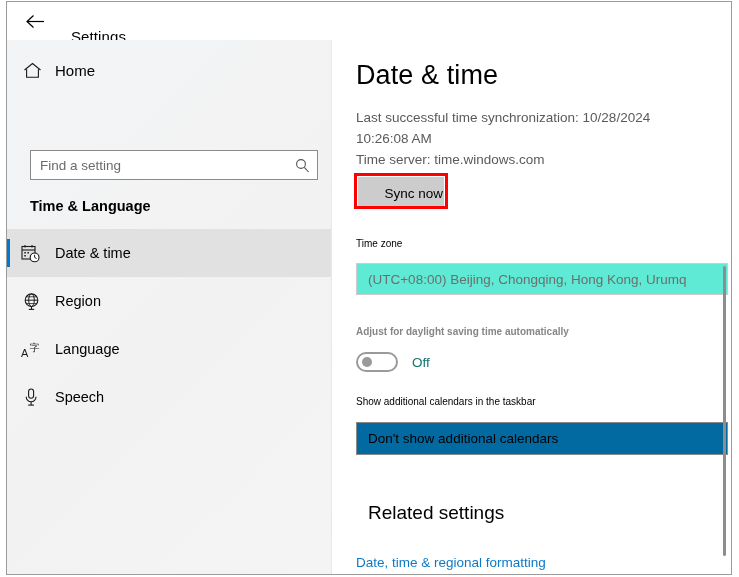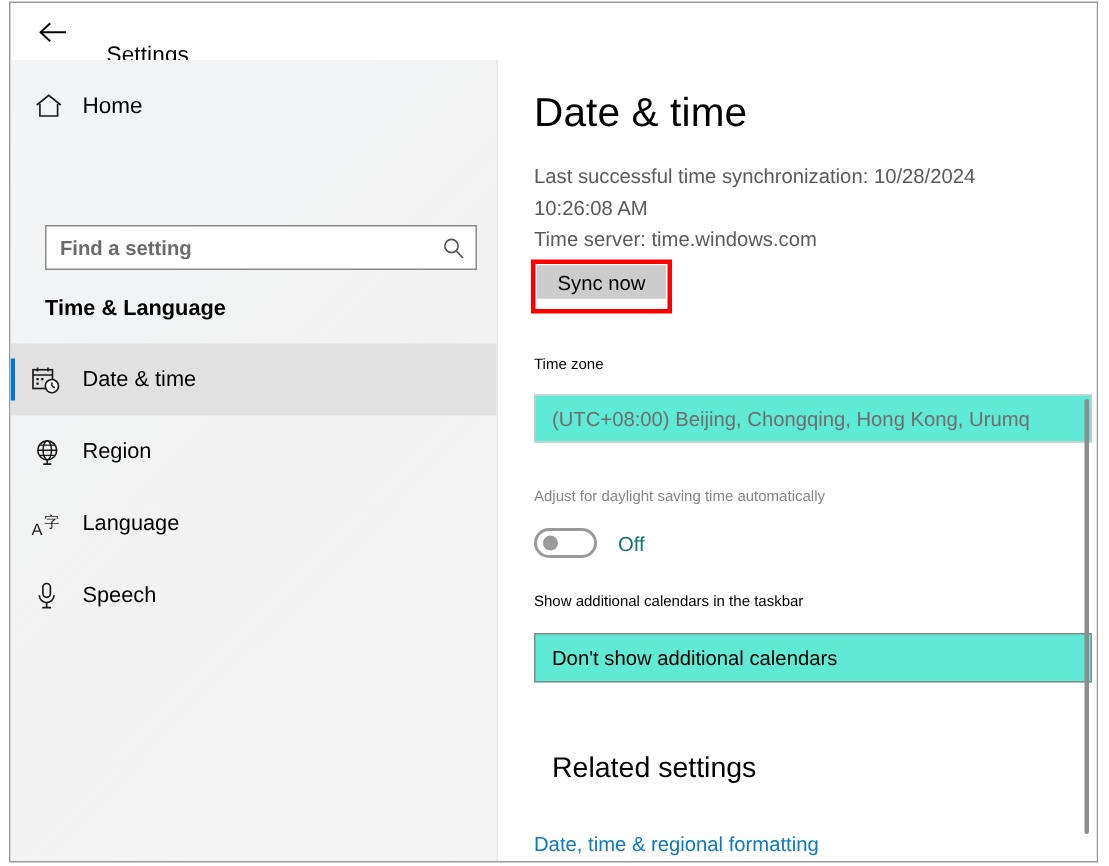--- a/index.html
+++ b/index.html
@@ -101,21 +101,20 @@
   }
   #search-input {
     flex: 1;
     border: 0; outline: 0;
     background: transparent;
     font-family: "Liberation Sans", sans-serif;
     font-size: 13.5px;
     color: #15803d;
     padding: 0 6px 0 9px;
     height: 100%;
-    font-weight: bold;
   }
   #search-input::placeholder { color: #6b6b6b; opacity: 1; }
   #search-icon-btn {
     width: 30px; height: 100%;
     display: flex; align-items: center; justify-content: center;
     cursor: default;
   }
 
   #section-title {
     position: absolute;
@@ -184,28 +183,29 @@
   #sync-highlight {
     position: absolute;
     left: 21px; top: 171px;
     width: 94px; height: 36px;
     border: 3px solid #ff0000;
     box-sizing: border-box;
   }
   #sync-btn {
     position: absolute;
     left: 25px; top: 175px;
-    width: 86px; height: 22px;
+    width: 86px; height: 32px;
     background: #cccccc;
     border: 1px solid #cccccc;
     color: #000;
     font-family: "Liberation Sans", sans-serif;
     font-size: 13.5px;
     cursor: default;
     padding: 0;
+    text-align: right;
   }
 
   .field-label {
     position: absolute;
     left: 23px;
     font-size: 10px;
     color: #000;
   }
   .field-label.disabled { color: #868686; }
 
@@ -218,21 +218,21 @@
     border: 1px solid #cccccc;
     box-sizing: border-box;
     display: flex; align-items: center;
     padding-left: 11px;
     font-size: 13.5px;
     color: #6e6e6e;
     white-space: nowrap;
     overflow: hidden;
   }
 
-  #dst-label { top: 324px; }
+  #dst-label { top: 324px; font-weight: bold; }
   #dst-row {
     position: absolute;
     left: 23px; top: 350px;
     display: flex; align-items: center;
   }
   #dst-toggle {
     width: 42px; height: 20px;
     border: 2px solid #9a9a9a;
     border-radius: 11px;
     background: transparent;
@@ -252,21 +252,21 @@
     margin-left: 14px;
     font-size: 13.5px;
     color: #0f766e;
   }
 
   #cal-label { top: 394px; color: #000; }
   #cal-select {
     position: absolute;
     left: 23px; top: 420px;
     width: 372px; height: 33px;
-    background: #5eead4;
+    background: #0369a1;
     border: 1px solid #8a8a8a;
     box-sizing: border-box;
     display: flex; align-items: center;
     padding-left: 11px;
     font-size: 13.5px;
     color: #000;
     white-space: nowrap;
     overflow: hidden;
     cursor: default;
   }

